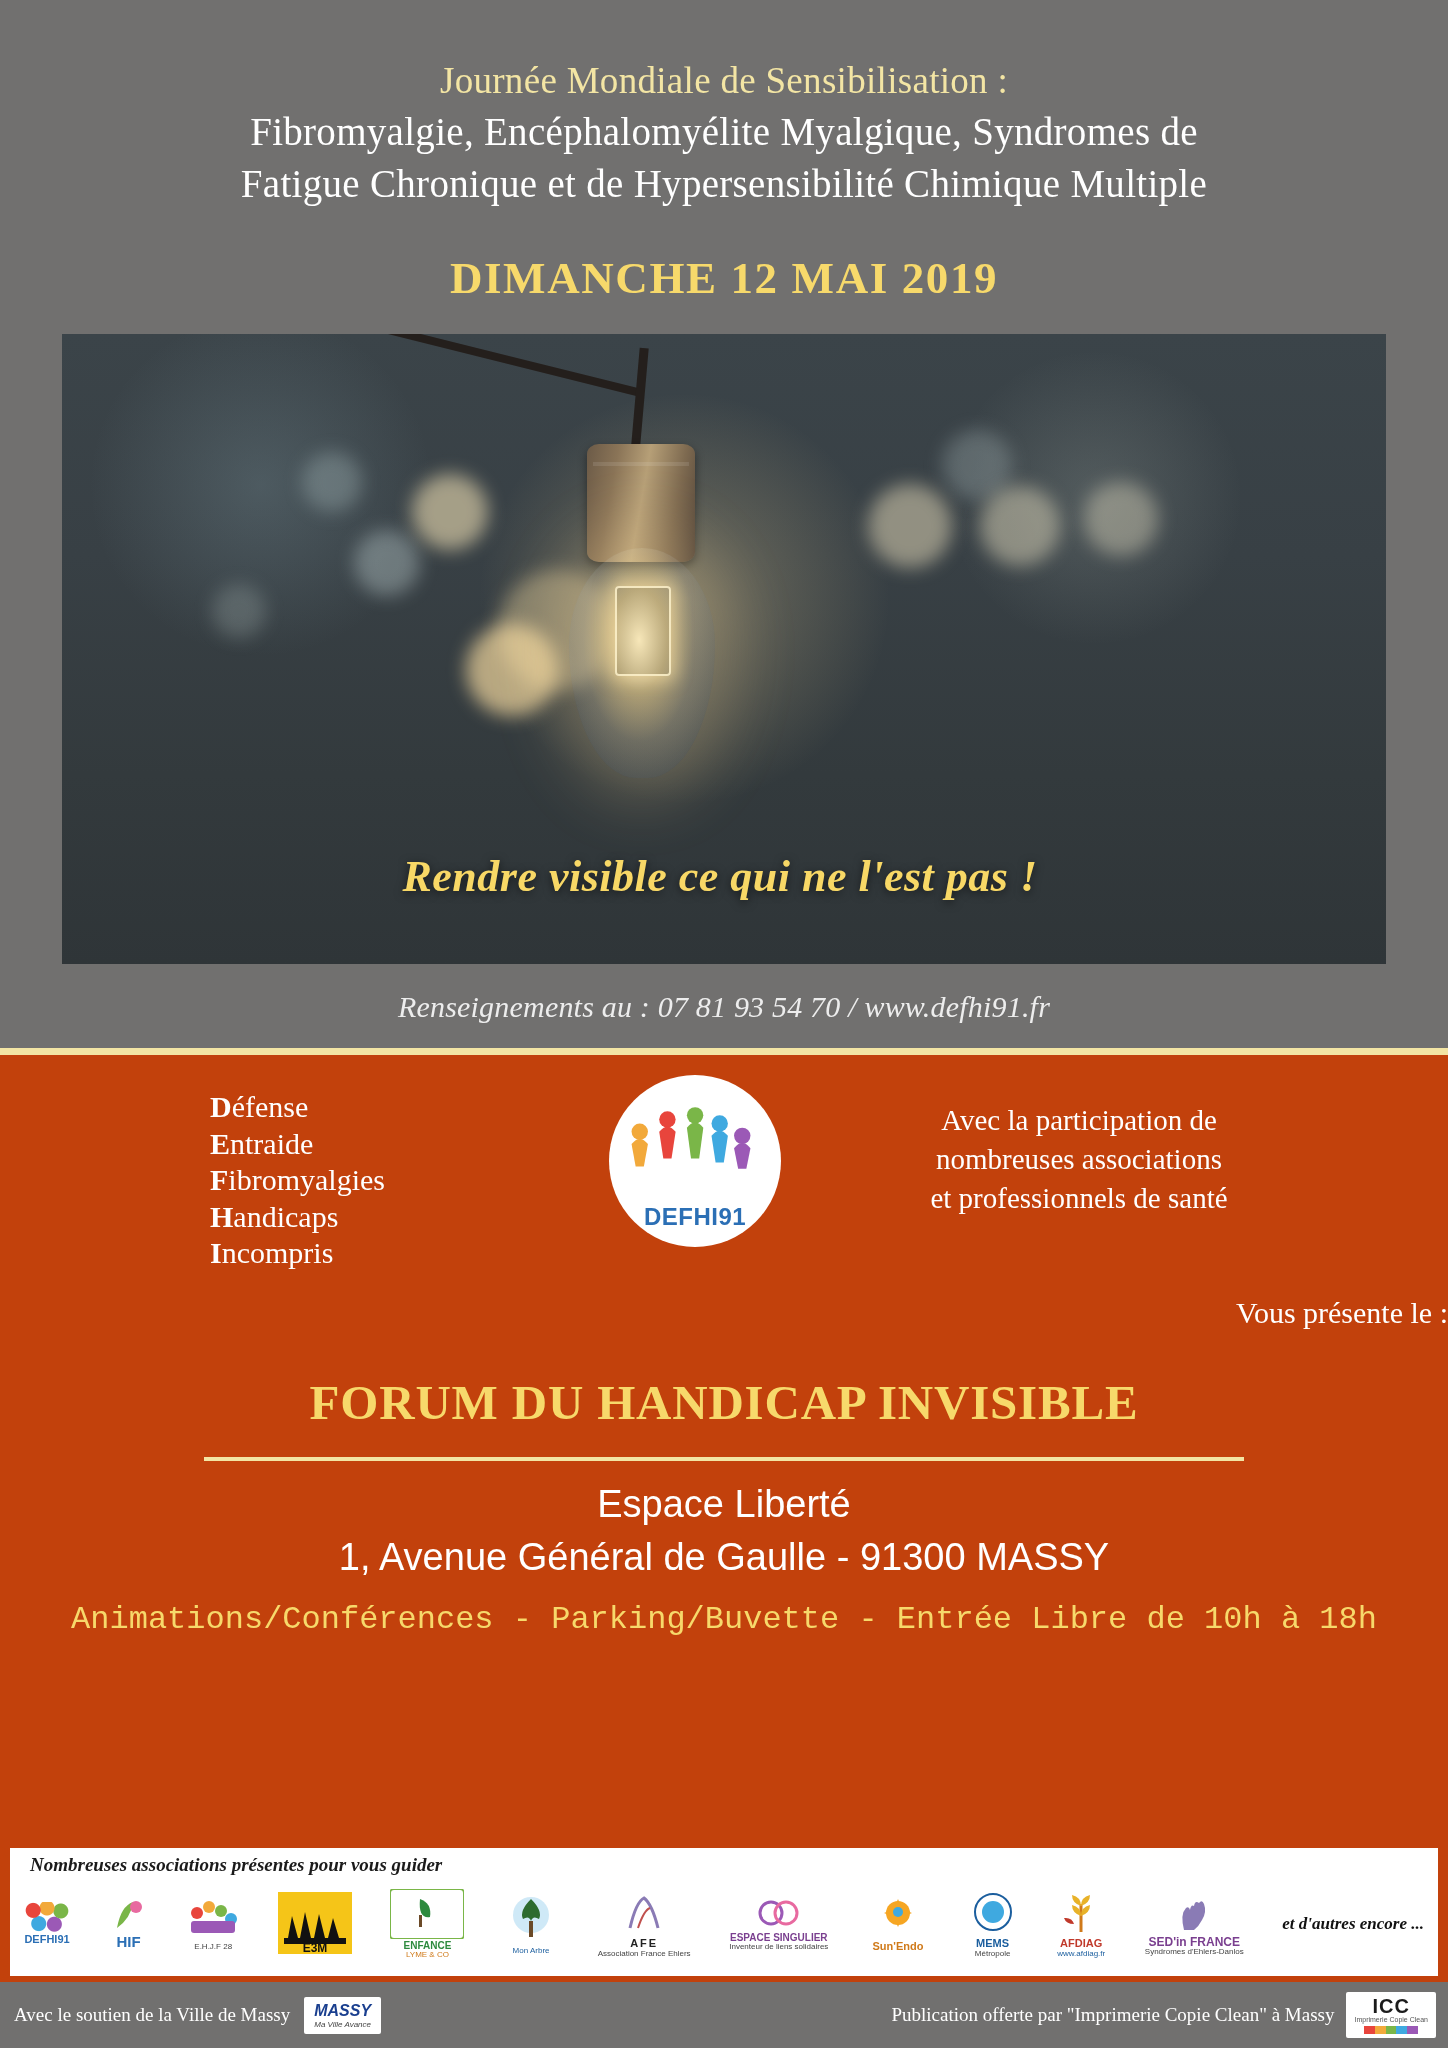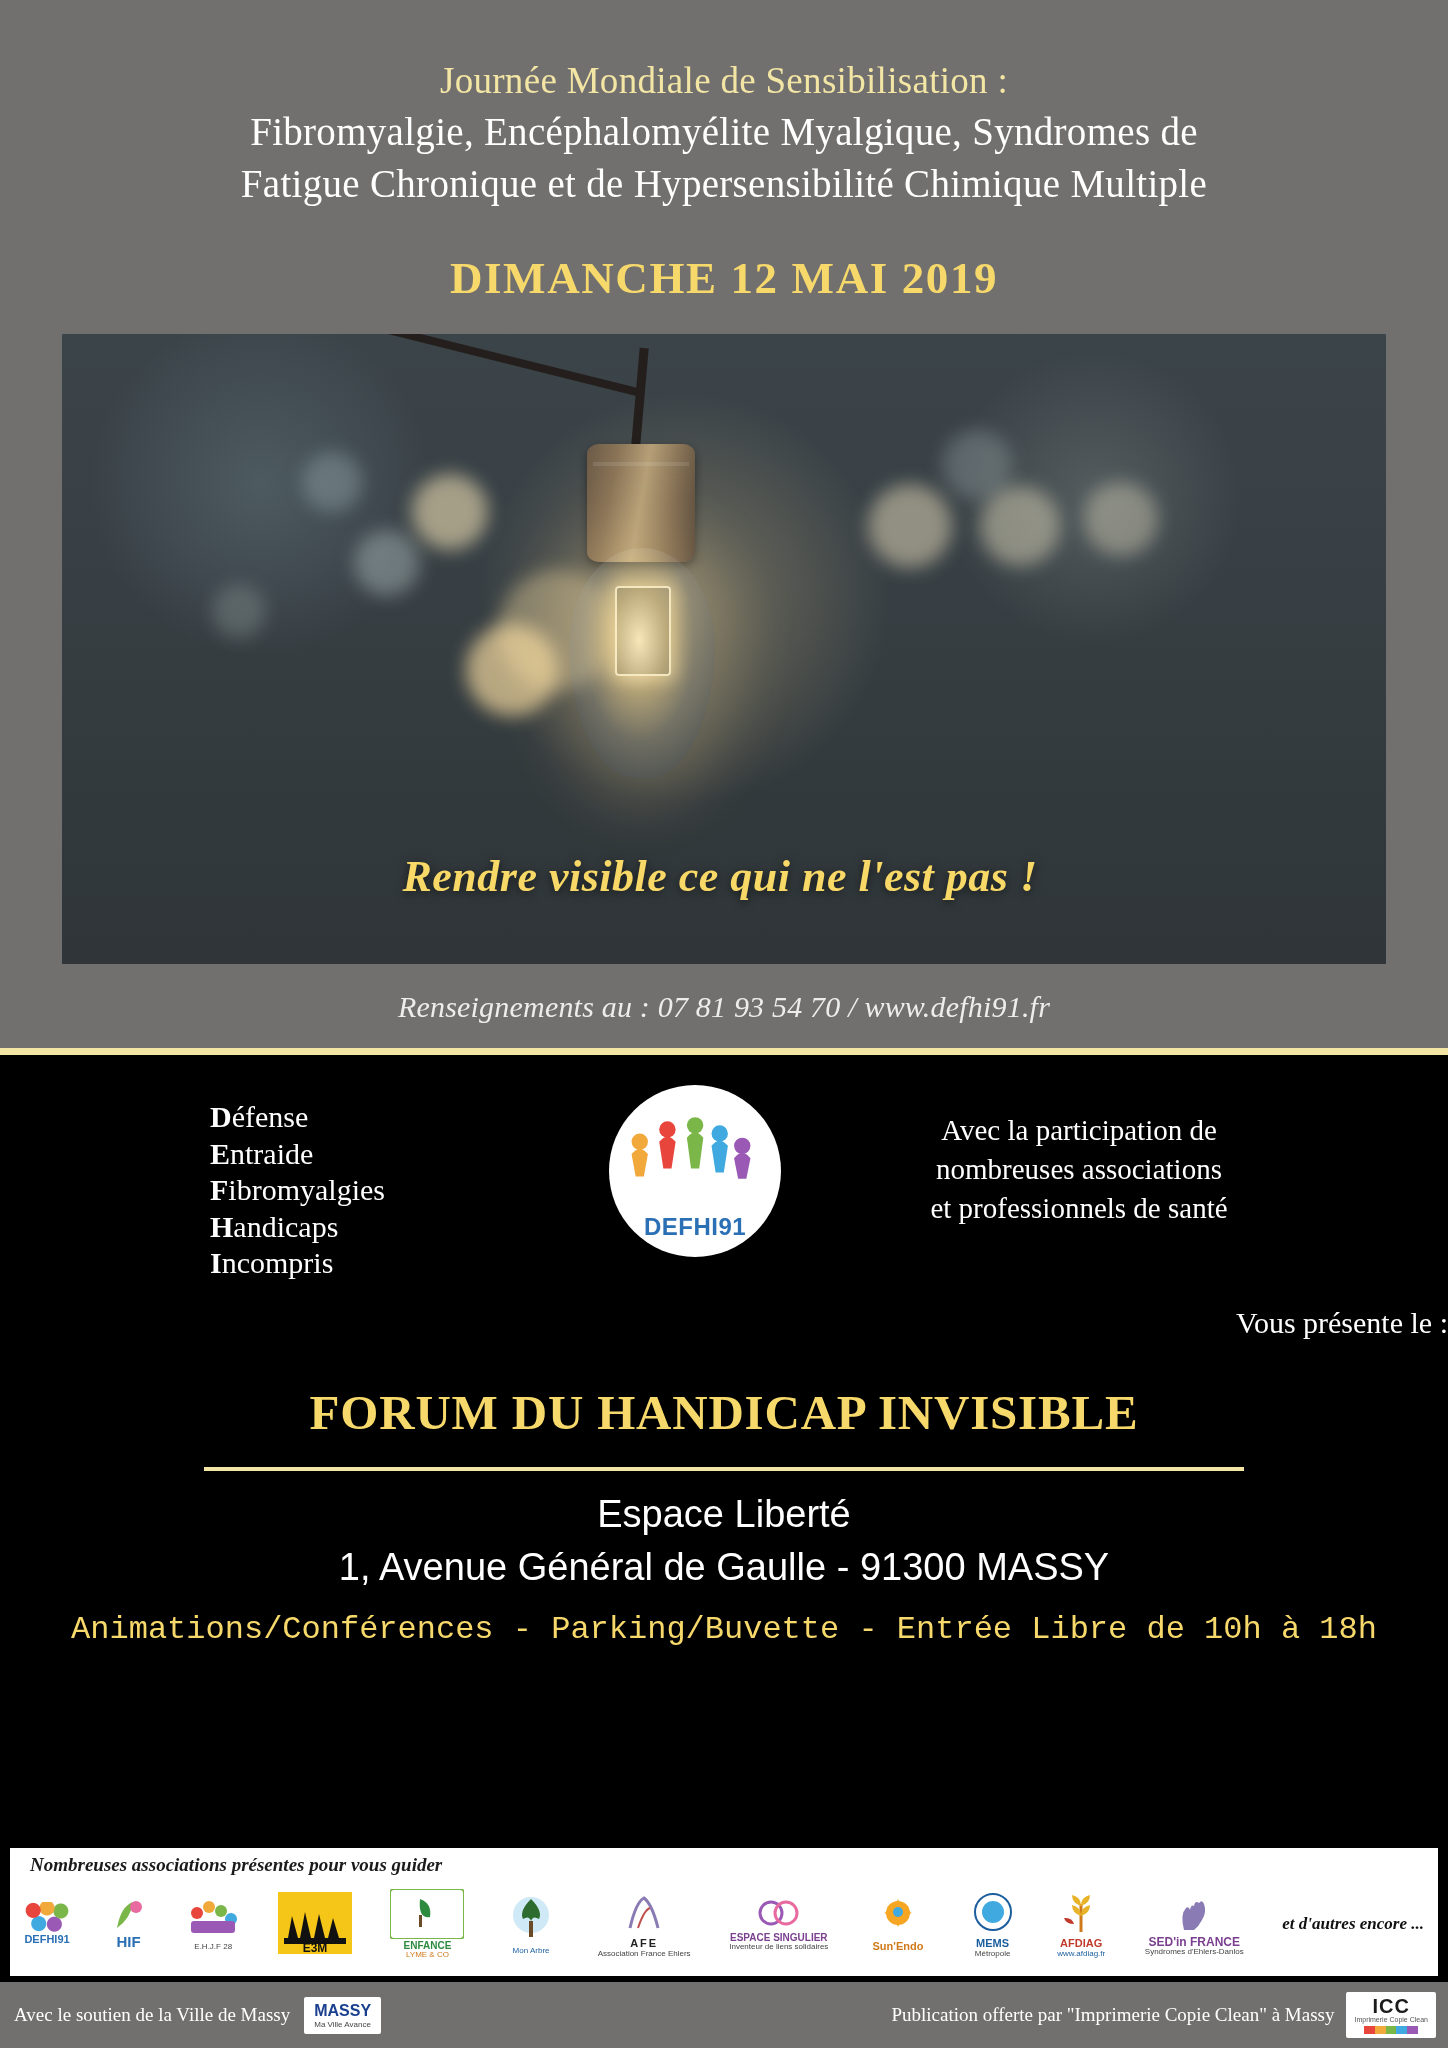--- a/index.html
+++ b/index.html
@@ -175,22 +175,22 @@
   .divider-bar {
     height: 7px;
     background: #f3e5a4;
     width: 100%;
   }
 
   
   .bottom-section {
     position: relative;
     flex: 1 1 auto;
-    background: #000000;
-    padding-top: 30px;
+    background: #c2410c;
+    padding-top: 20px;
   }
   .mid-grid {
     display: flex;
     align-items: flex-start;
     padding: 0 150px 0 210px;
   }
   .acronym {
     font-size: 30px;
     line-height: 1.22;
     color: #ffffff;
@@ -366,20 +366,21 @@
   .massy-badge {
     background: #ffffff;
     color: #1a3f8f;
     font-family: "Liberation Sans", sans-serif;
     font-weight: bold;
     font-size: 16px;
     line-height: 1;
     padding: 6px 10px 5px 10px;
     text-align: left;
     border-radius: 2px;
+    font-style: italic;
   }
   .massy-badge .sm {
     display: block;
     font-size: 8px;
     font-weight: normal;
     color: #444;
     margin-top: 2px;
   }
   .footer-right {
     flex: 1;

